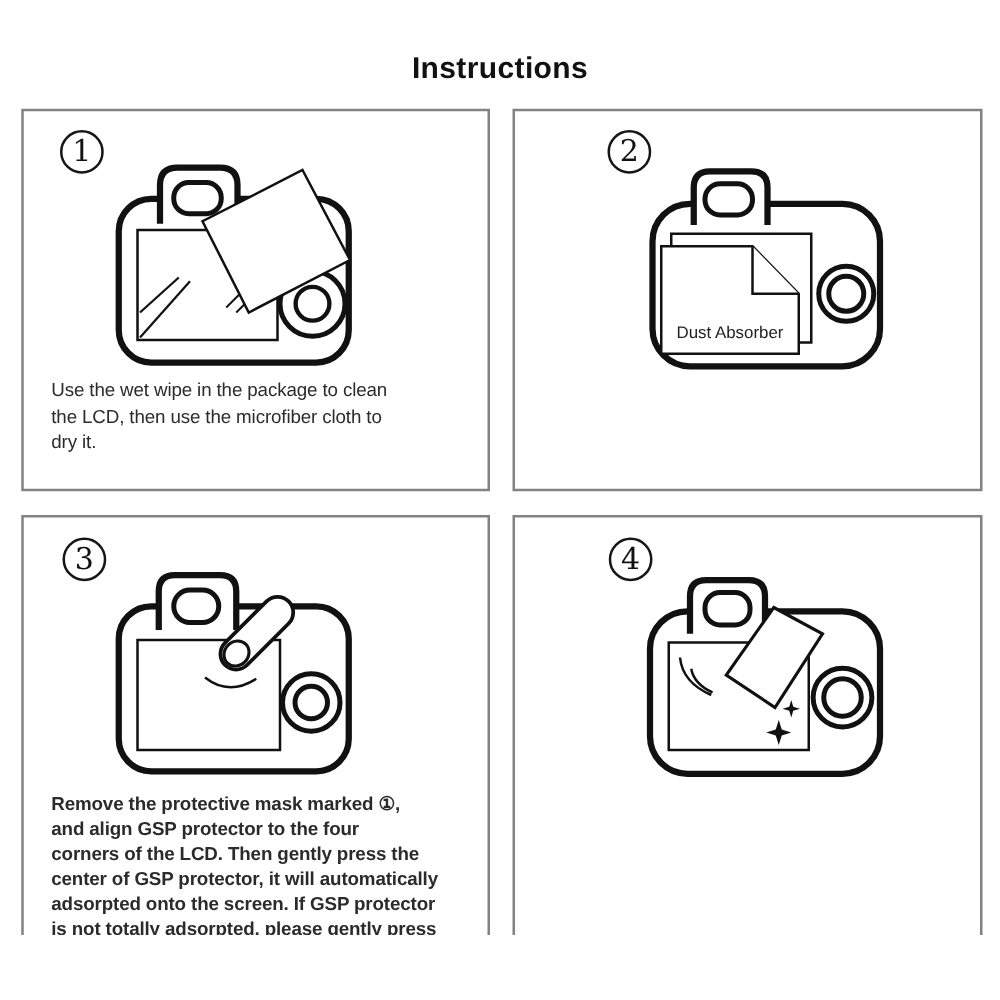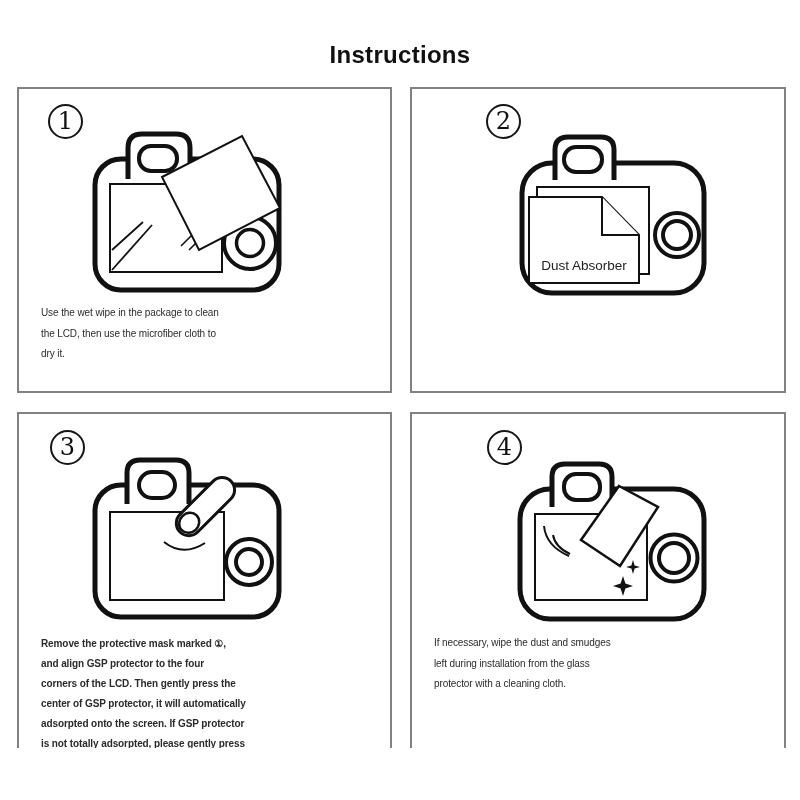--- a/index.html
+++ b/index.html
@@ -30,21 +30,21 @@
     line-height:1; padding-bottom:2px; z-index:3; background:transparent;
   }
   #panel-1 .marker { left:29px; top:15px; }
   #panel-2 .marker { left:74px; top:15px; }
   #panel-3 .marker { left:31px; top:16px; }
   #panel-4 .marker { left:75px; top:16px; }
   .illu { position:absolute; left:0; top:0; z-index:1; }
   .caption {
     position:absolute; left:22px; z-index:2;
     width:348px; white-space:pre-line;
-    font-size:10px; line-height:20.5px; color:#2b2b2b;
+    font-size:15px; line-height:20.5px; color:#2b2b2b;
     letter-spacing:-0.1px;
   }
   #panel-1 .caption { top:214px; }
   #panel-2 .caption { top:218px; }
   #panel-3 .caption { top:220px; line-height:20px;font-weight:bold; }
   #panel-4 .caption { top:219px; }
   svg { display:block; }
   .ink-stroke { stroke:#111; fill:none; }
   .white-fill  { fill:#fff; }
   text.sticker { font-family:"Liberation Sans", sans-serif; font-size:13.5px; fill:#222; }
@@ -157,18 +157,15 @@
       <g class="ink-stroke" stroke-width="2">
         <path d="M132,112 Q134,132 157,142"></path>
         <path d="M141,121 Q143,133 158,140"></path>
       </g>
       <polygon class="white-fill ink-stroke" points="207,72 246,93 208,152 169,126" stroke-width="2.5"></polygon>
       <g fill="#111">
         <polygon points="221,146 222.6,151.4 228,153 222.6,154.6 221,160 219.4,154.6 214,153 219.4,151.4"></polygon>
         <polygon points="211,162 213.4,169.6 221,172 213.4,174.4 211,182 208.6,174.4 201,172 208.6,169.6"></polygon>
       </g>
     </svg>
-    <div class="caption">If necessary, wipe the dust and smudges
-left during installation from the glass
-protector with a cleaning cloth.</div>
   </div>
 
 </div>
 
 </body></html>

